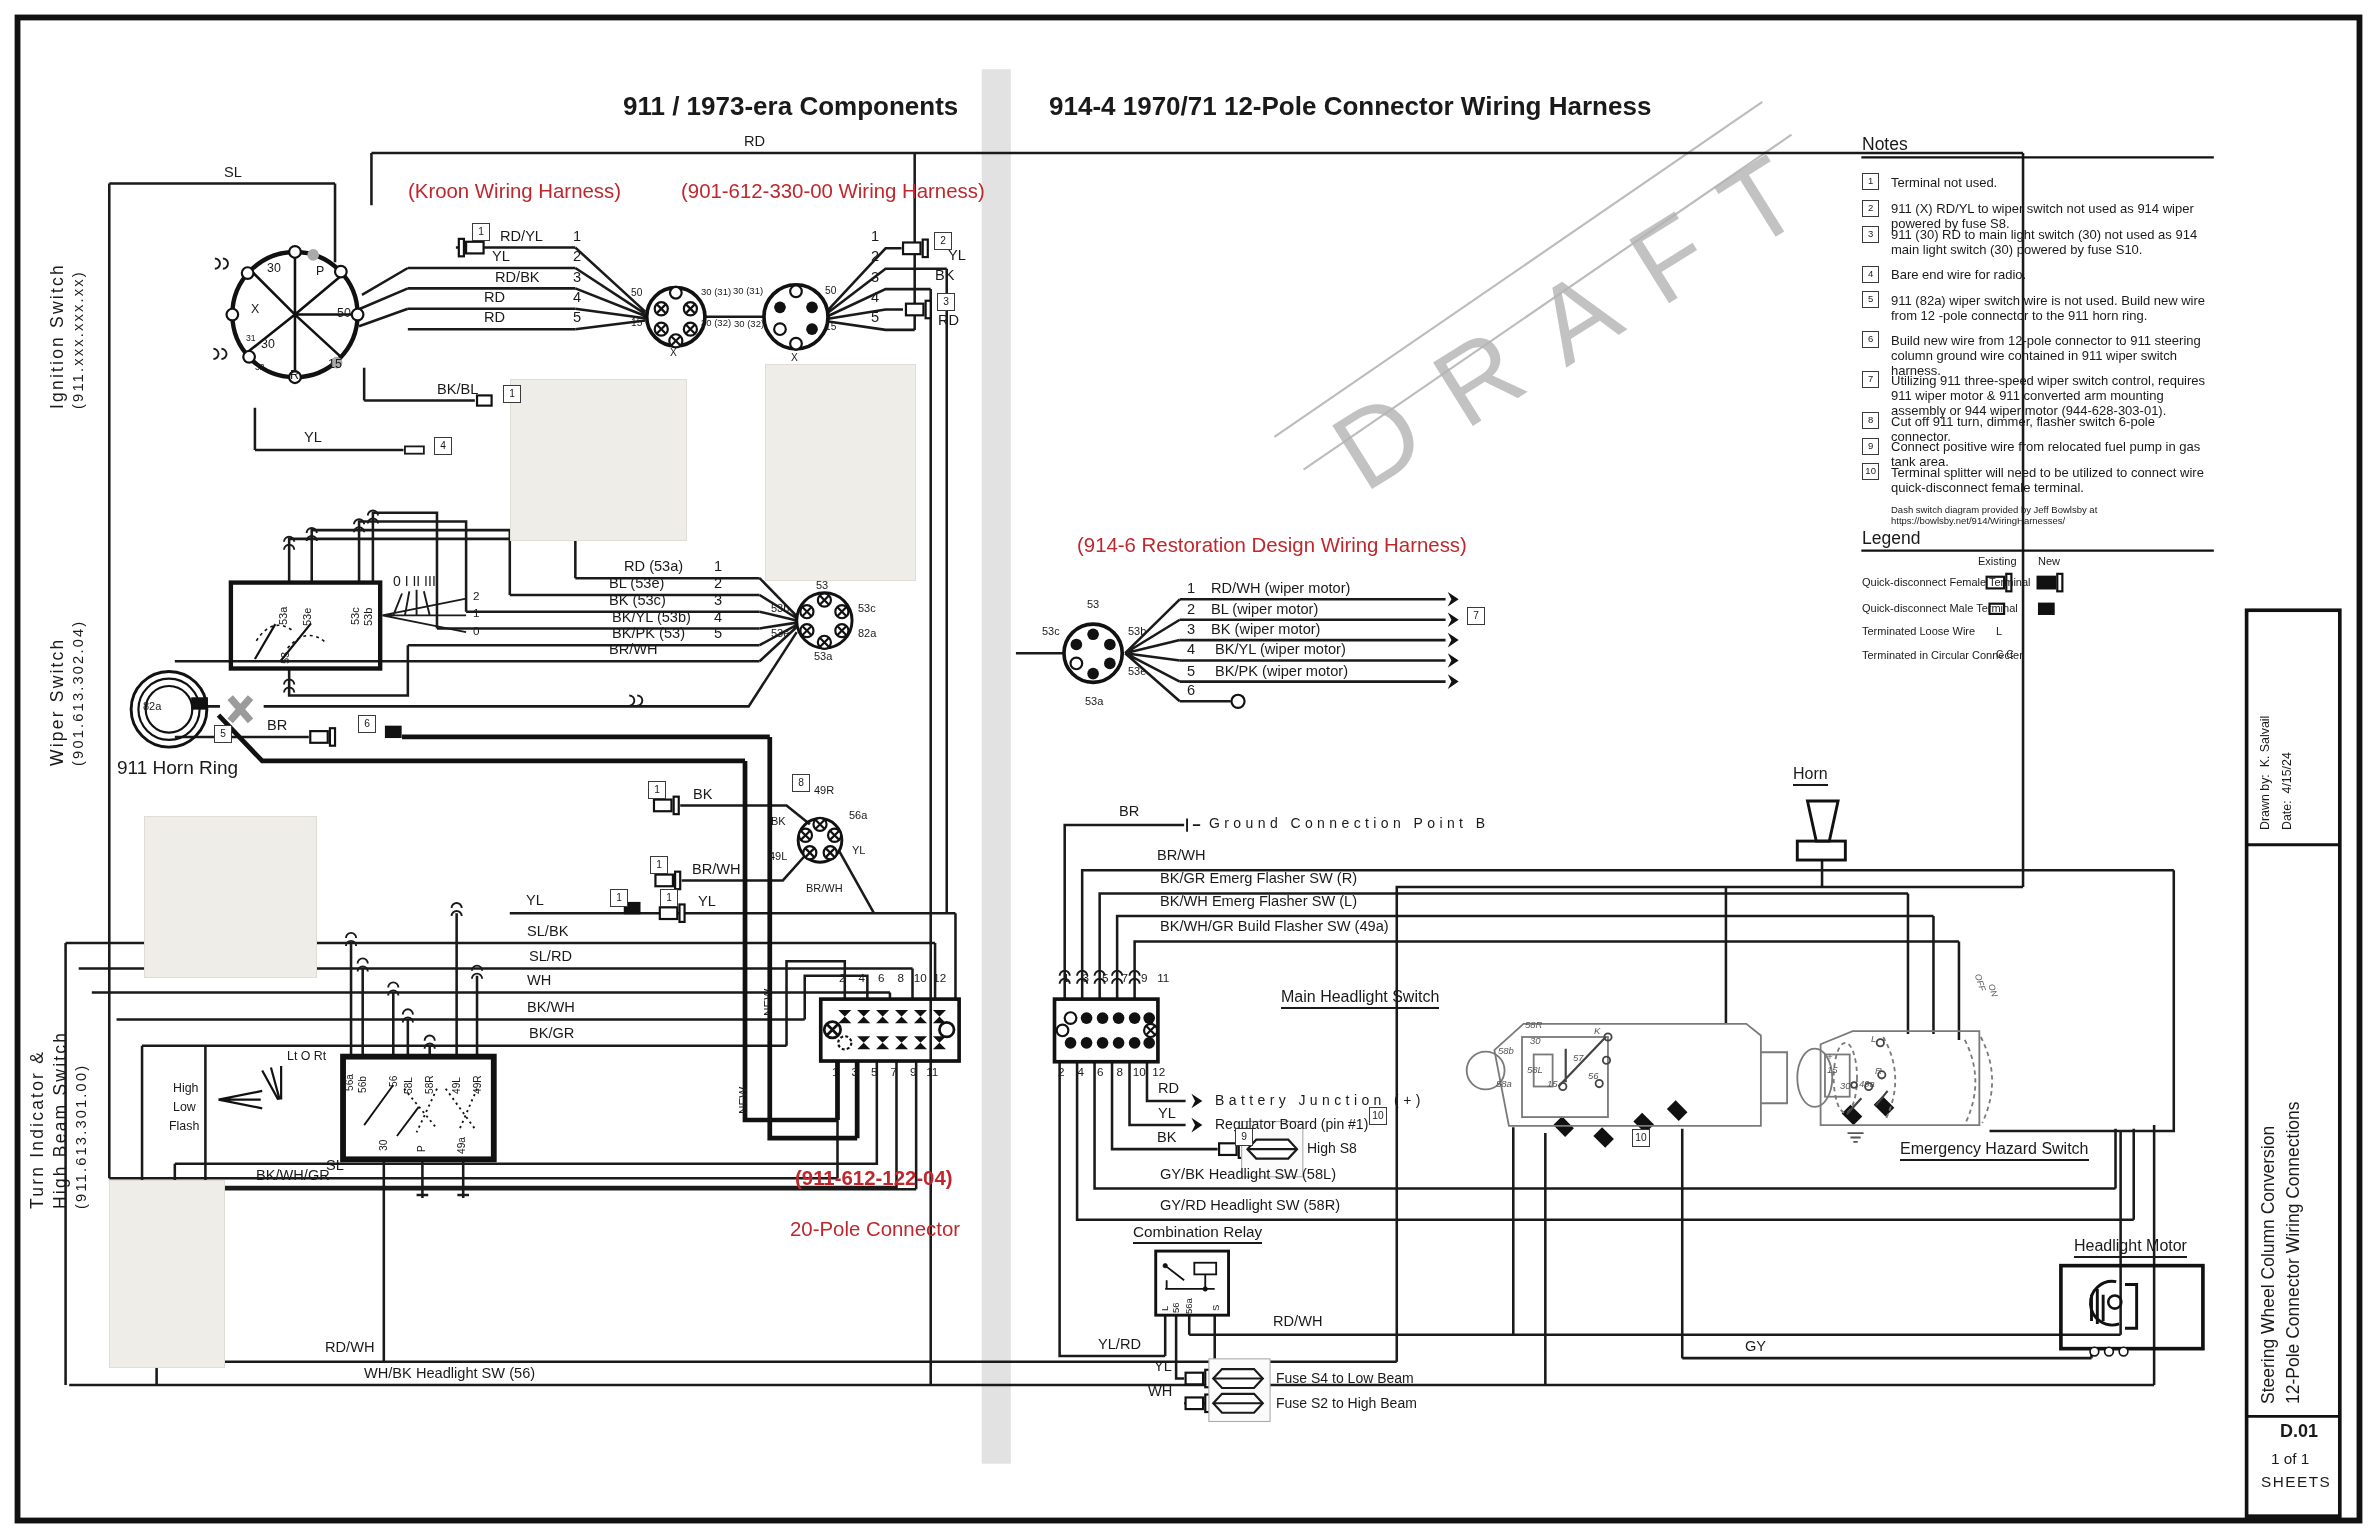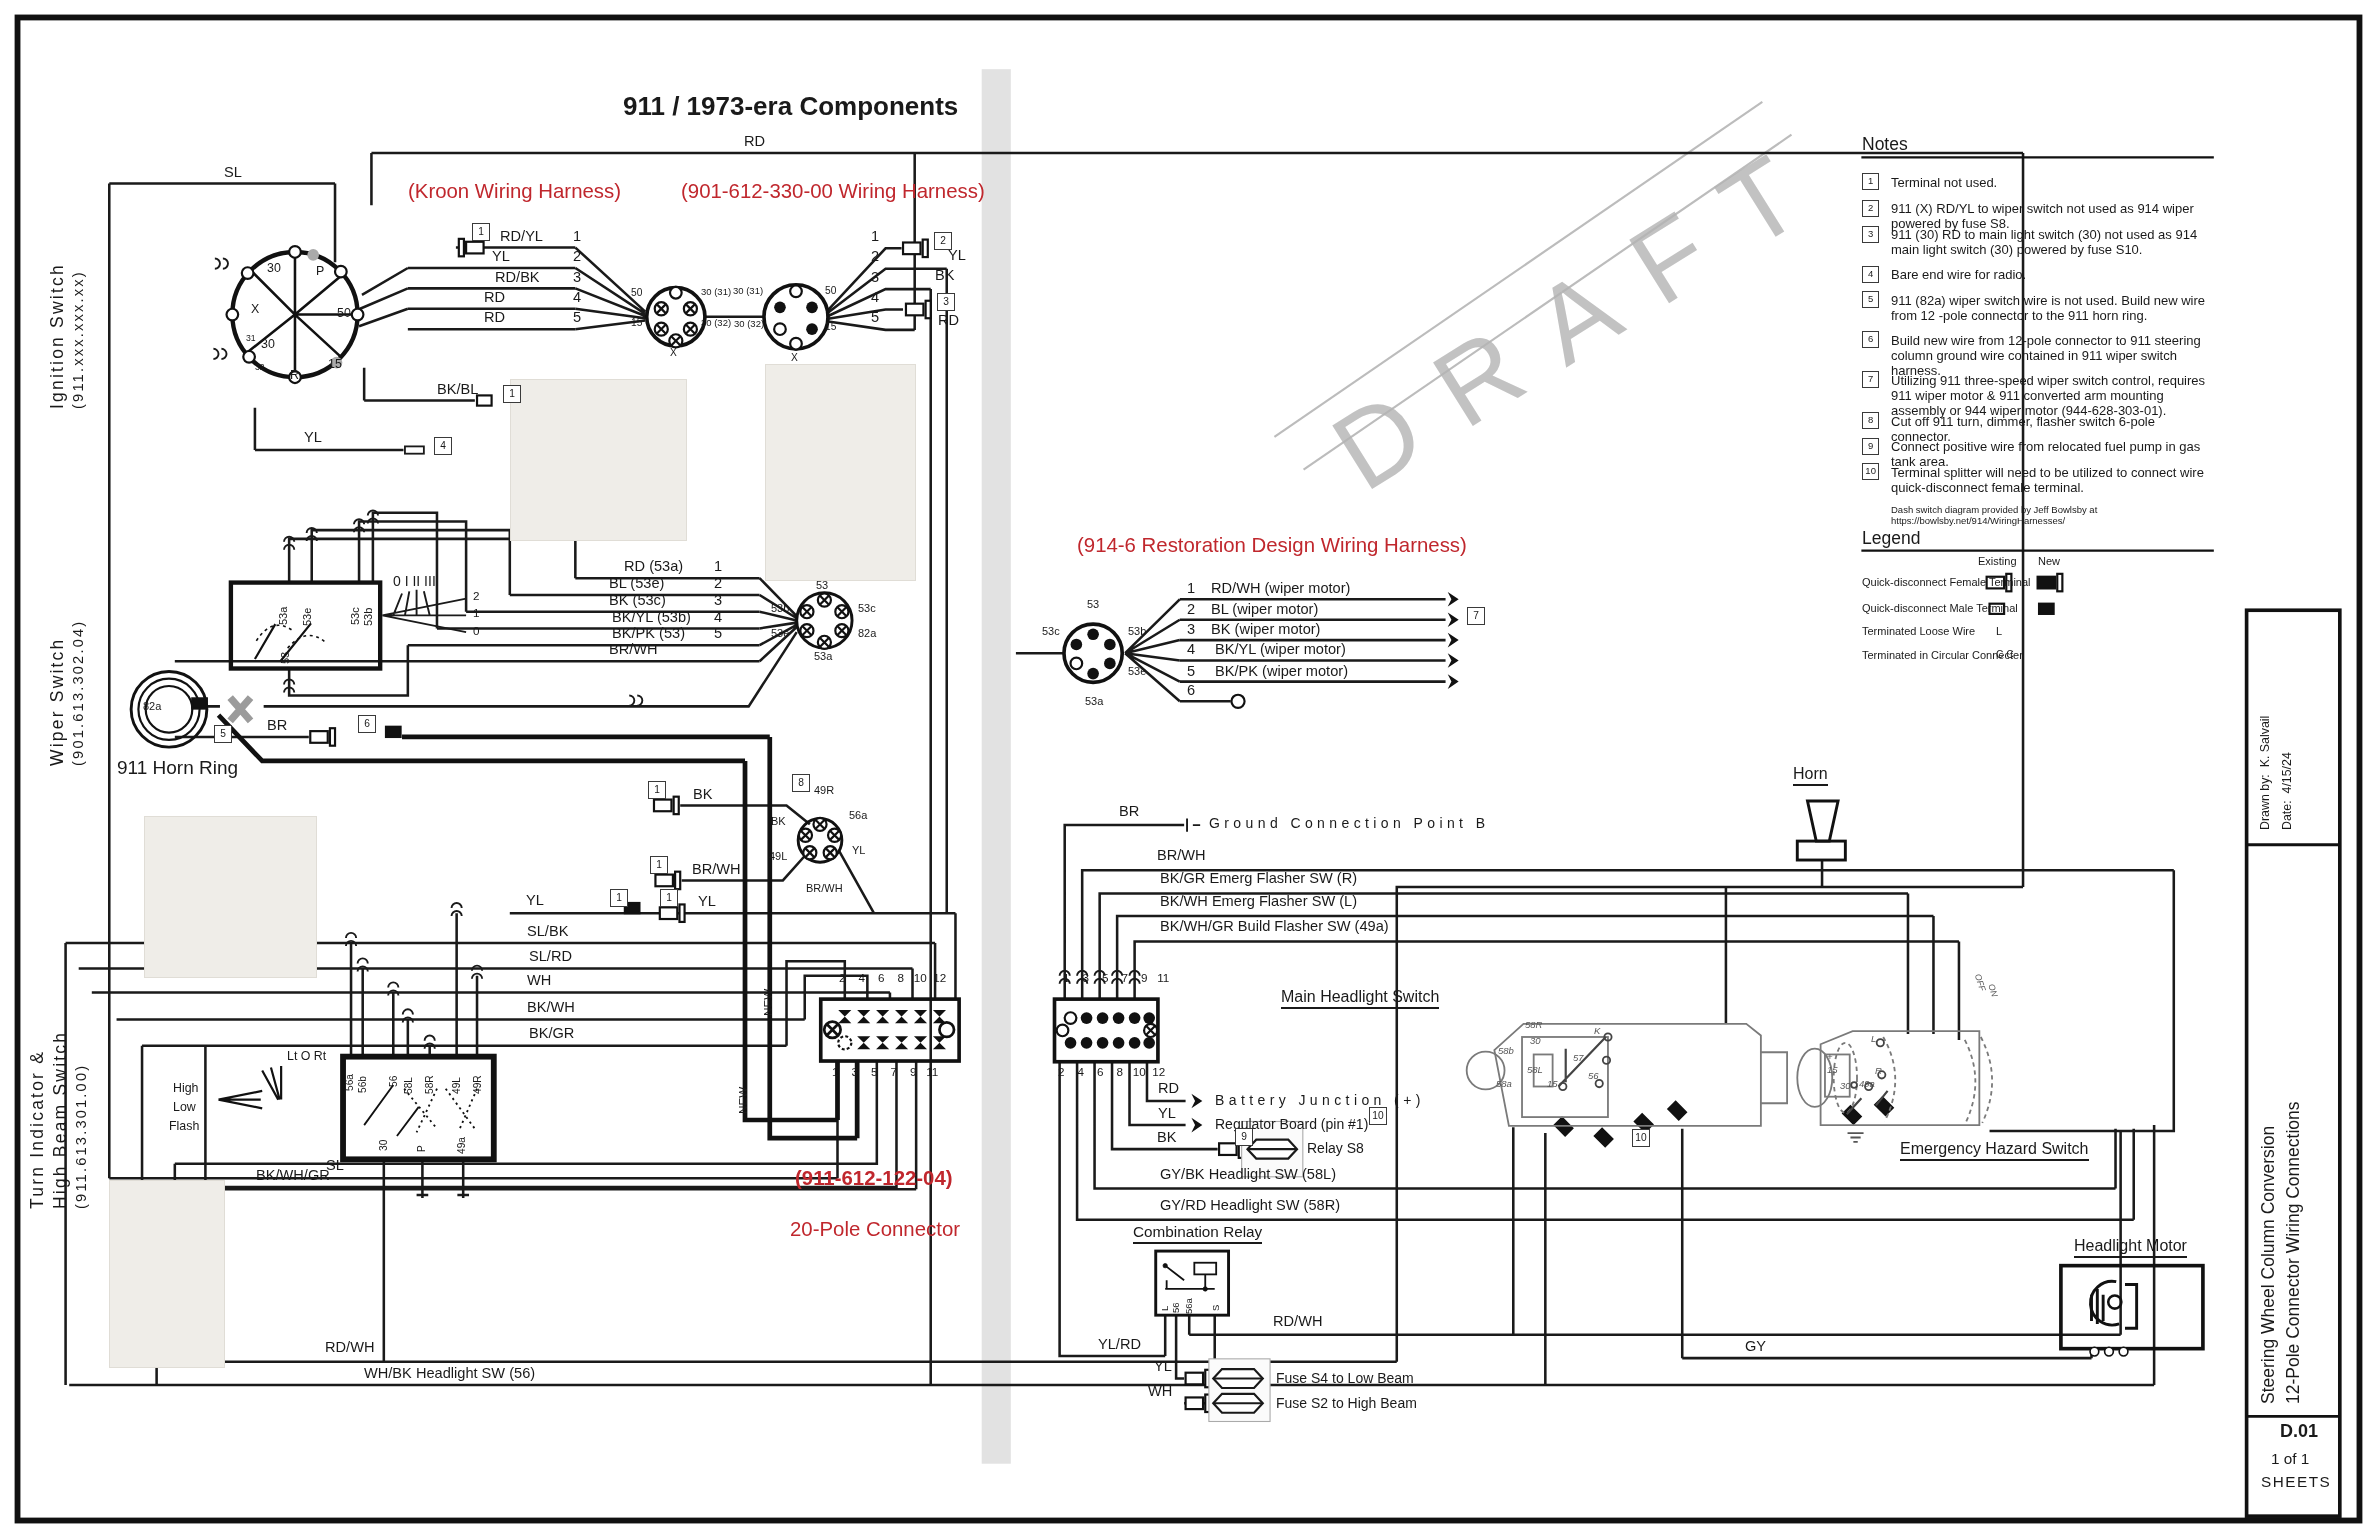--- a/index.html
+++ b/index.html
@@ -407,20 +407,21 @@
     <line x1="3085" y1="1945" x2="3213" y2="1945" stroke-width="4"></line>
   </g>
 </svg>
 
 <div class="photo" style="left:510px;top:379px;width:175px;height:160px;"></div>
 <div class="photo" style="left:765px;top:364px;width:149px;height:215px;"></div>
 <div class="photo" style="left:144px;top:816px;width:171px;height:160px;"></div>
 <div class="photo" style="left:109px;top:1180px;width:114px;height:186px;"></div>
 
 <span class="lbl s36 b" style="left:623px;top:93px;">911 / 1973-era Components</span>
+<span class="lbl s36 b" style="left:1049px;top:93px;">914-4 1970/71 12-Pole Connector Wiring Harness</span>
 <span class="lbl s28 red" style="left:408px;top:181px;">(Kroon Wiring Harness)</span>
 <span class="lbl s28 red" style="left:681px;top:181px;">(901-612-330-00 Wiring Harness)</span>
 <span class="lbl s28 red" style="left:1077px;top:535px;">(914-6 Restoration Design Wiring Harness)</span>
 <span class="lbl s28 red" style="left:790px;top:1219px;">20-Pole Connector</span>
 <span class="lbl s28 red" style="left:795px;top:1168px;font-weight:bold;">(911-612-122-04)</span>
 <span class="wm" style="left:1311px;top:408px;">DRAFT</span>
 
 <span class="lbl s24 rot rotl" style="left:48px;top:409px;">Ignition Switch</span>
 <span class="lbl s20 rot rotl" style="left:71px;top:409px;">(911.xxx.xxx.xx)</span>
 <span class="lbl s24 rot rotl" style="left:48px;top:766px;">Wiper Switch</span>
@@ -582,21 +583,21 @@
 <span class="lbl s20" style="left:1157px;top:848px;">BR/WH</span>
 <span class="lbl s20" style="left:1160px;top:871px;">BK/GR Emerg Flasher SW (R)</span>
 <span class="lbl s20" style="left:1160px;top:894px;">BK/WH Emerg Flasher SW (L)</span>
 <span class="lbl s20" style="left:1160px;top:919px;">BK/WH/GR Build Flasher SW (49a)</span>
 <span class="lbl s20" style="left:1158px;top:1081px;">RD</span>
 <span class="lbl s19 sp" style="left:1215px;top:1093px;">Battery Junction (+)</span>
 <span class="lbl s20" style="left:1158px;top:1106px;">YL</span>
 <span class="lbl s19" style="left:1215px;top:1117px;">Regulator Board (pin #1)</span>
 <span class="lbl s20" style="left:1157px;top:1130px;">BK</span>
 <span class="nbox" style="left:1235px;top:1128px;">9</span>
-<span class="lbl s19" style="left:1307px;top:1141px;">Relay S8</span>
+<span class="lbl s19" style="left:1307px;top:1141px;">High S8</span>
 <span class="lbl s20" style="left:1160px;top:1167px;">GY/BK Headlight SW (58L)</span>
 <span class="lbl s20" style="left:1160px;top:1198px;">GY/RD Headlight SW (58R)</span>
 
 <span class="lbl s21 ul" style="left:1133px;top:1224px;">Combination Relay</span>
 <span class="lbl s13 rot" style="left:1160px;top:1311px;">L</span>
 <span class="lbl s13 rot" style="left:1171px;top:1313px;">56</span>
 <span class="lbl s13 rot" style="left:1184px;top:1314px;">56a</span>
 <span class="lbl s13 rot" style="left:1211px;top:1311px;">S</span>
 <span class="lbl s20" style="left:1273px;top:1314px;">RD/WH</span>
 <span class="lbl s20" style="left:1098px;top:1337px;">YL/RD</span>

